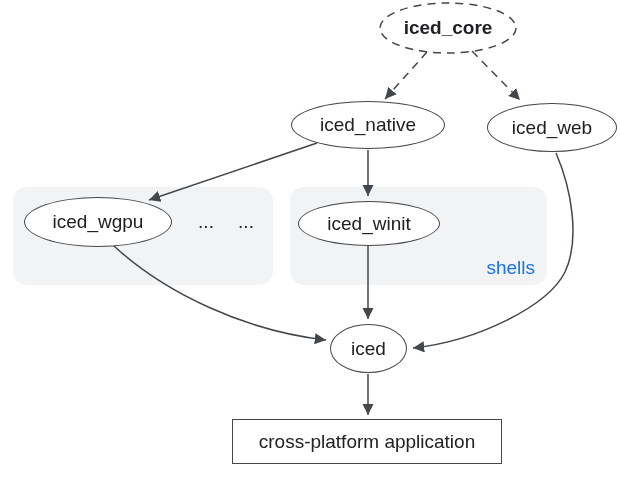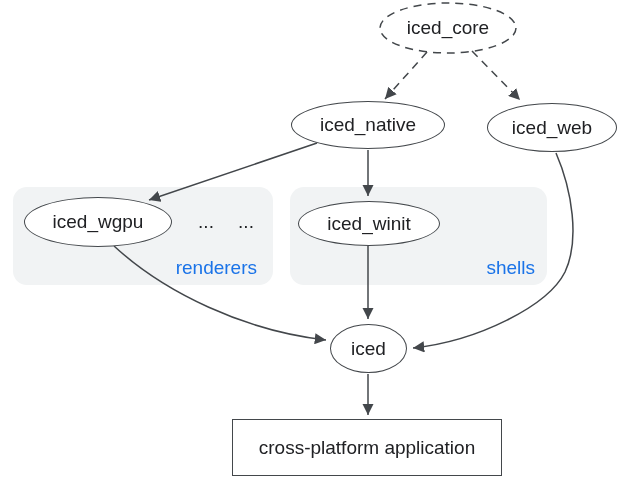--- a/index.html
+++ b/index.html
@@ -78,40 +78,40 @@
     align-items: center;
     justify-content: center;
     font-size: 19px;
     color: var(--text);
     z-index: 2;
     white-space: nowrap;
   }
   .node.no-shape {
     border: none;
     background: transparent;
+    font-weight: bold;
   }
   #node-core   { left: 380px; top: 3px;   width: 136px; height: 50px; }
   #node-native { left: 291px; top: 101px; width: 154px; height: 48px; text-align: center; }
   #node-web    { left: 487px; top: 103px; width: 130px; height: 49px; }
   #node-wgpu   { left: 24px;  top: 197px; width: 148px; height: 50px; }
   #node-winit  { left: 298px; top: 201px; width: 142px; height: 45px; }
   #node-iced   { left: 330px; top: 324px; width: 77px;  height: 49px; text-align: right; }
   #node-app {
-    left: 232px; top: 419px; width: 270px; height: 57px;
+    left: 232px; top: 419px; width: 270px; height: 45px;
     border-radius: 0;
   }
 </style>
 </head>
 <body>
 
 <div class="canvas">
 
   <div class="group-box" id="box-renderers">
     <span class="dots">...</span>
-    <span class="group-label">renderers</span>
   </div>
   <div class="group-box" id="box-shells">
     <span class="dots">...</span>
     <span class="group-label">shells</span>
   </div>
 
   <svg class="edges" width="621" height="483" viewBox="0 0 621 483">
     <defs>
       <marker id="arrow" viewBox="0 0 10 10" refX="10" refY="5" markerWidth="7.5" markerHeight="7.5" orient="auto">
         <path d="M 0 0 L 10 5 L 0 10 z" fill="#43474b"></path>

